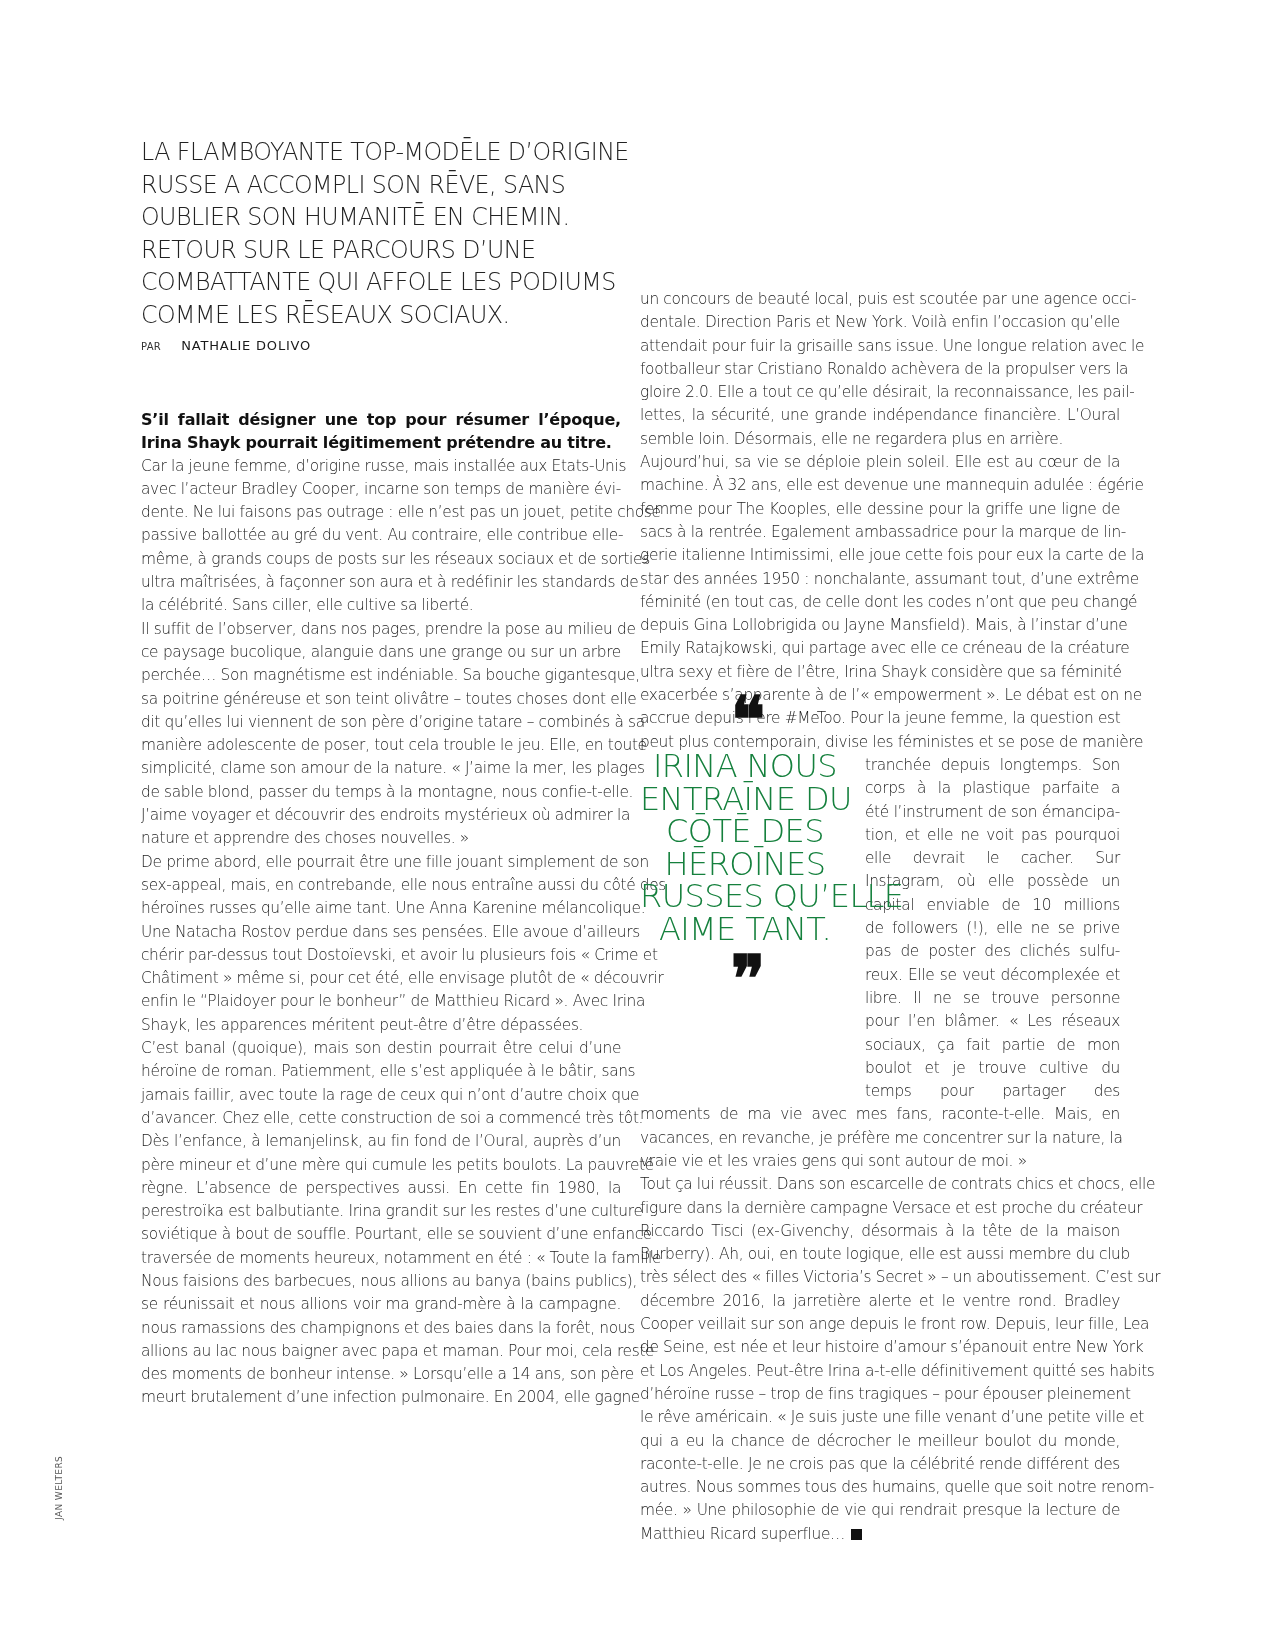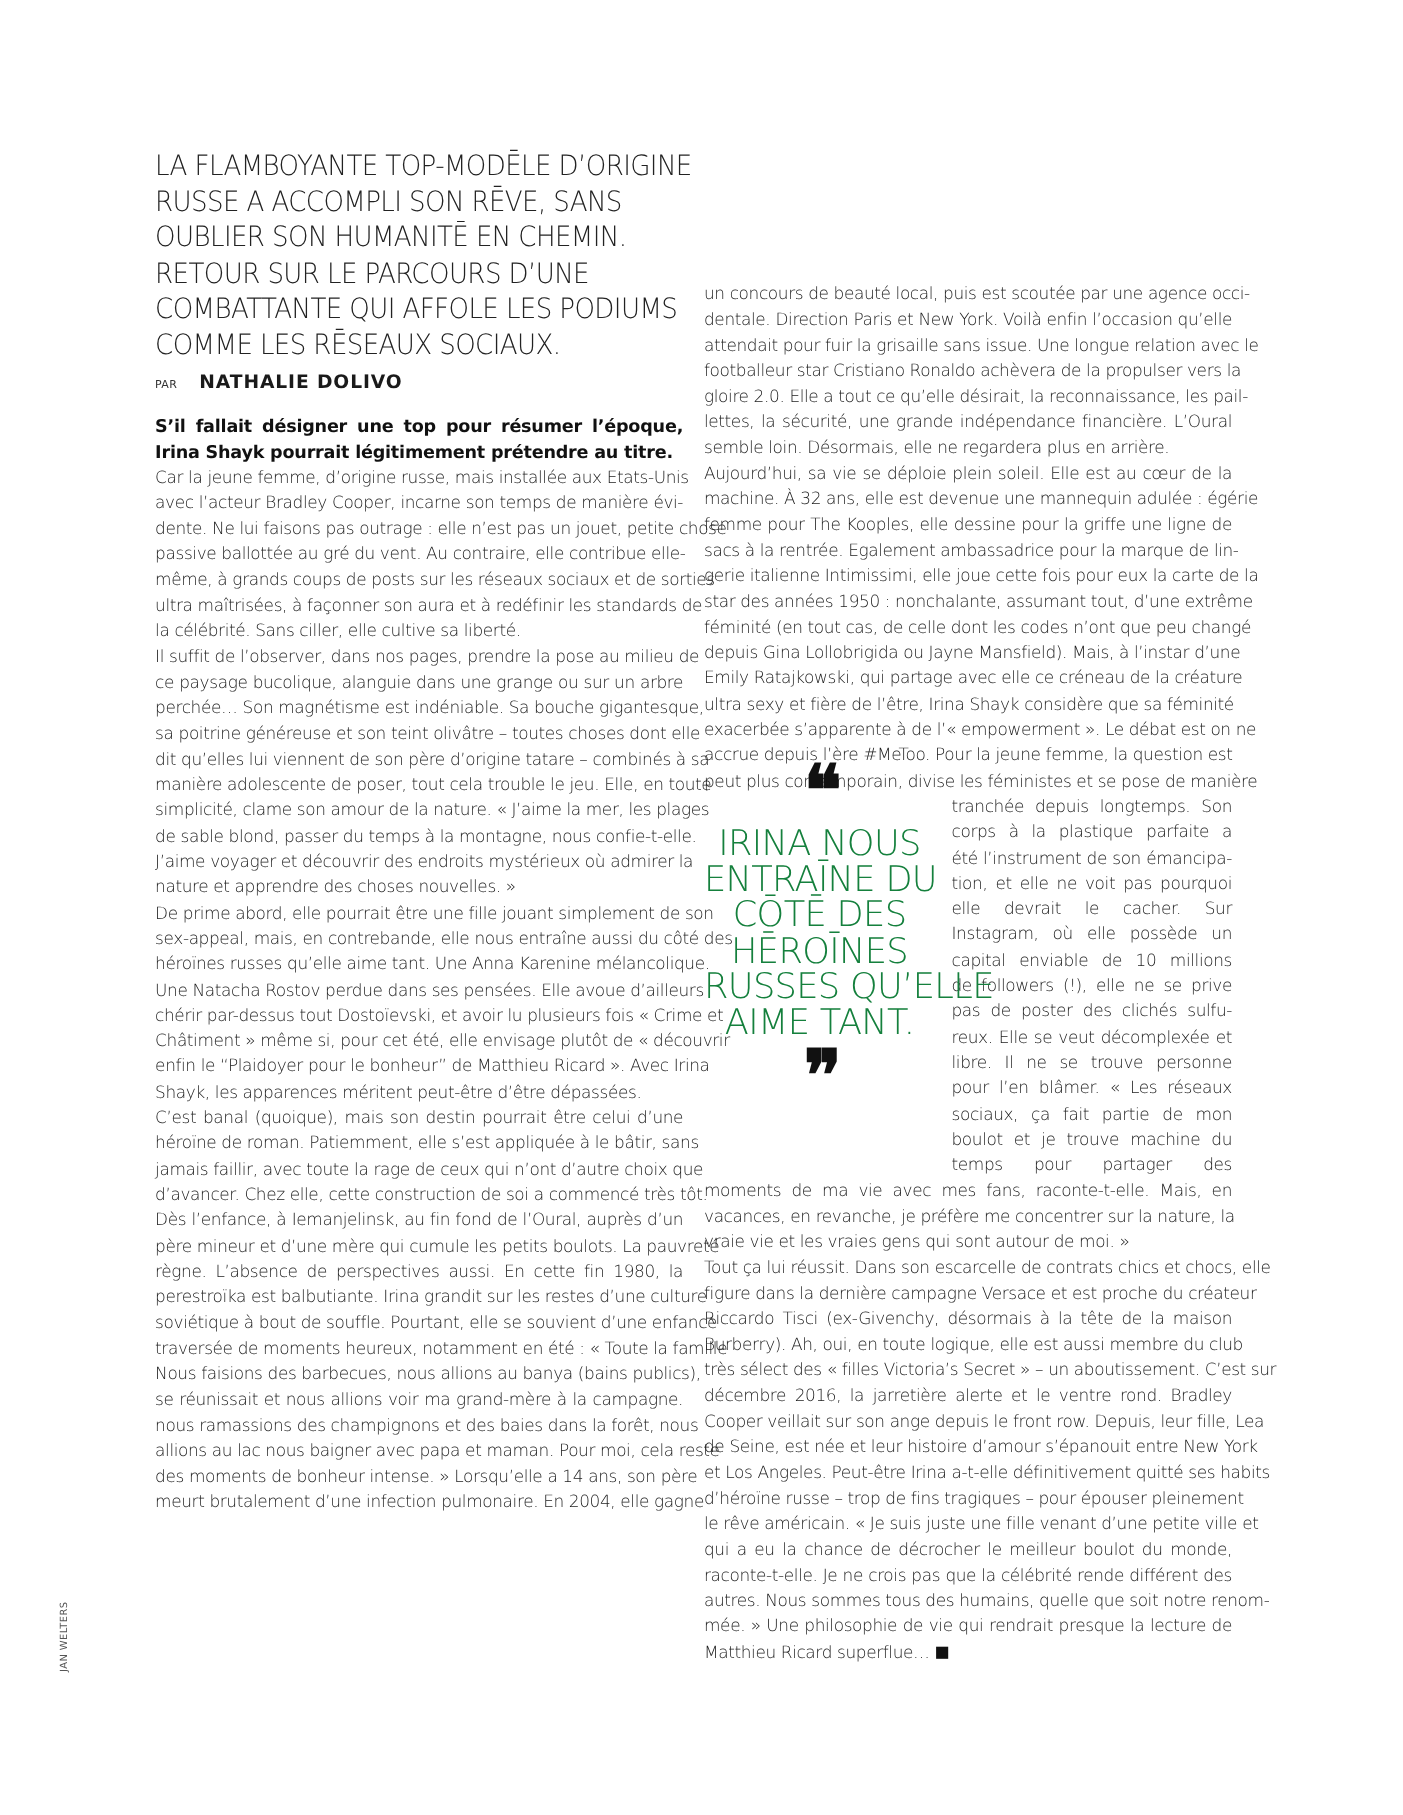--- a/index.html
+++ b/index.html
@@ -1,22 +1,22 @@
 <!DOCTYPE html>
 <html><head>
 <meta charset="utf-8">
 <style>
   html, body { margin: 0; padding: 0; background: #ffffff; }
   body { width: 1275px; height: 1650px; position: relative; overflow: hidden; color: #1a1a1a; font-family: "DejaVu Sans", sans-serif; }
   .standfirst { position: absolute; left: 141px; top: 135px; width: 480px; }
   .standfirst .sf-line { display: block; font-family: "DejaVu Sans", sans-serif; font-weight: 200; font-size: 25.5px; line-height: 32.5px; letter-spacing: -0.6px; color: #222; white-space: nowrap; transform: scaleX(0.93); transform-origin: left; }
   .byline { position: absolute; left: 141px; top: 338px; font-size: 12px; letter-spacing: 0.3px; white-space: nowrap; }
   .byline .par { font-size: 10px; color: #333; margin-right: 16px; }
-  .byline .author { font-family: "DejaVu Sans", sans-serif; font-weight: bold; font-size: 17px; letter-spacing: 0.8px; }
-  .col { position: absolute; width: 480px; }
+  .byline .author { font-family: "DejaVu Sans", sans-serif; font-weight: normal; font-size: 13px; letter-spacing: 0.8px; }
+  .col { position: absolute; width: 480px; margin-top: 32px; }
   .col-left { left: 141px; top: 376px; }
   .col-right { left: 640px; top: 256px; }
   .line { display: block; height: 23.3px; line-height: 23.3px; font-size: 15.4px; white-space: nowrap; text-align: justify; text-align-last: justify; overflow: visible; letter-spacing: -0.35px; font-family: "DejaVu Sans", sans-serif; font-weight: 300; color: #1d1d1d; }
   .line.last { text-align-last: left; }
   .line.lead { font-weight: bold; font-size: 16px; letter-spacing: -0.2px; color: #111; }
   .line.indent { margin-left: 225px; width: 255px; }
   .col-right .line { width: 480px; }
   .col-right .line.indent { width: 255px; }
   .pullquote { position: absolute; left: 640px; top: 700px; width: 210px; text-align: center; }
   .pq-mark { font-family: "DejaVu Serif", serif; font-weight: bold; font-size: 64px; line-height: 40px; height: 42px; color: #111; letter-spacing: -6px; }
@@ -117,21 +117,21 @@
   <span class="line indent">tion, et elle ne voit pas pourquoi</span>
   <span class="line indent">elle devrait le cacher. Sur</span>
   <span class="line indent">Instagram, où elle possède un</span>
   <span class="line indent">capital enviable de 10 millions</span>
   <span class="line indent">de followers (!), elle ne se prive</span>
   <span class="line indent">pas de poster des clichés sulfu-</span>
   <span class="line indent">reux. Elle se veut décomplexée et</span>
   <span class="line indent">libre. Il ne se trouve personne</span>
   <span class="line indent">pour l’en blâmer. « Les réseaux</span>
   <span class="line indent">sociaux, ça fait partie de mon</span>
-  <span class="line indent">boulot et je trouve machine du</span>
+  <span class="line indent">boulot et je trouve cultive du</span>
   <span class="line indent">temps pour partager des</span>
 
   <span class="line">moments de ma vie avec mes fans, raconte-t-elle. Mais, en</span>
   <span class="line">vacances, en revanche, je préfère me concentrer sur la nature, la</span>
   <span class="line last">vraie vie et les vraies gens qui sont autour de moi. »</span>
   <span class="line">Tout ça lui réussit. Dans son escarcelle de contrats chics et chocs, elle</span>
   <span class="line">figure dans la dernière campagne Versace et est proche du créateur</span>
   <span class="line">Riccardo Tisci (ex-Givenchy, désormais à la tête de la maison</span>
   <span class="line">Burberry). Ah, oui, en toute logique, elle est aussi membre du club</span>
   <span class="line">très sélect des « filles Victoria’s Secret » – un aboutissement. C’est sur</span>

